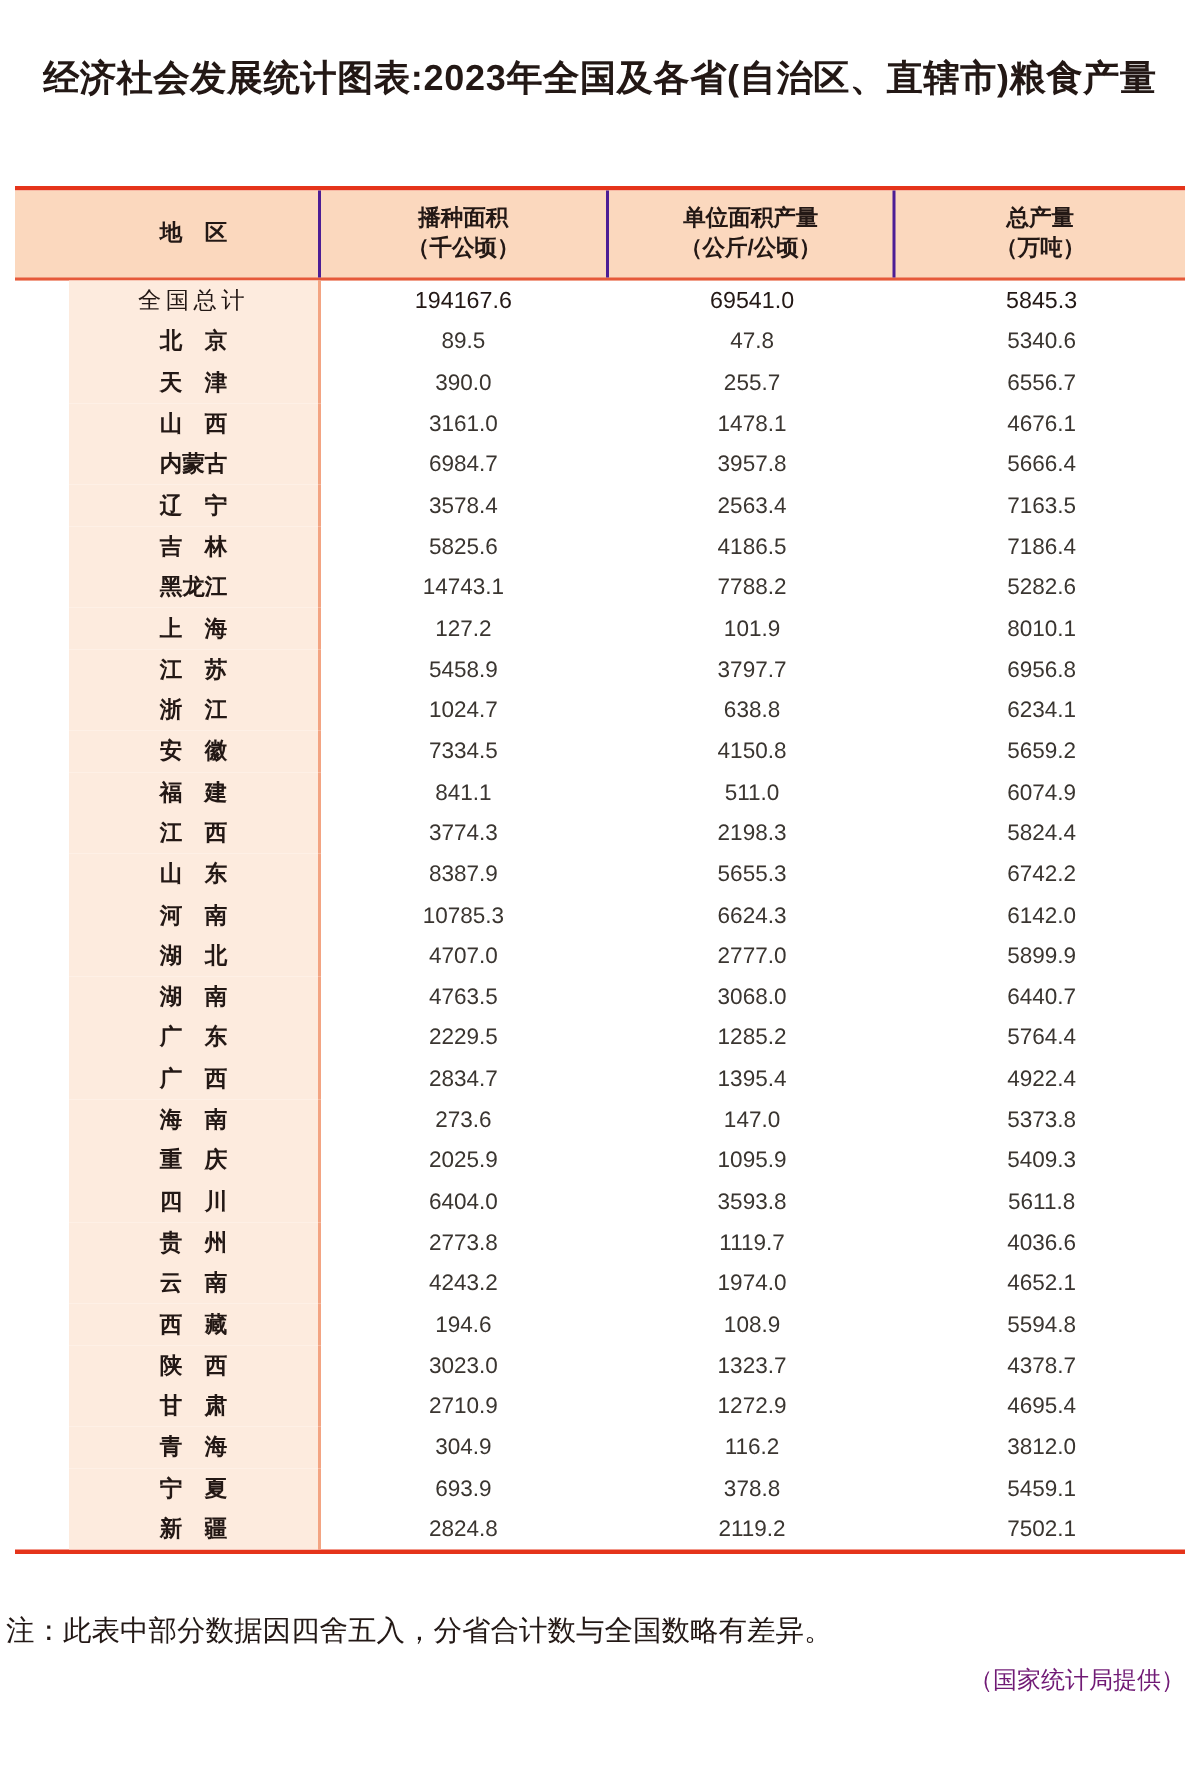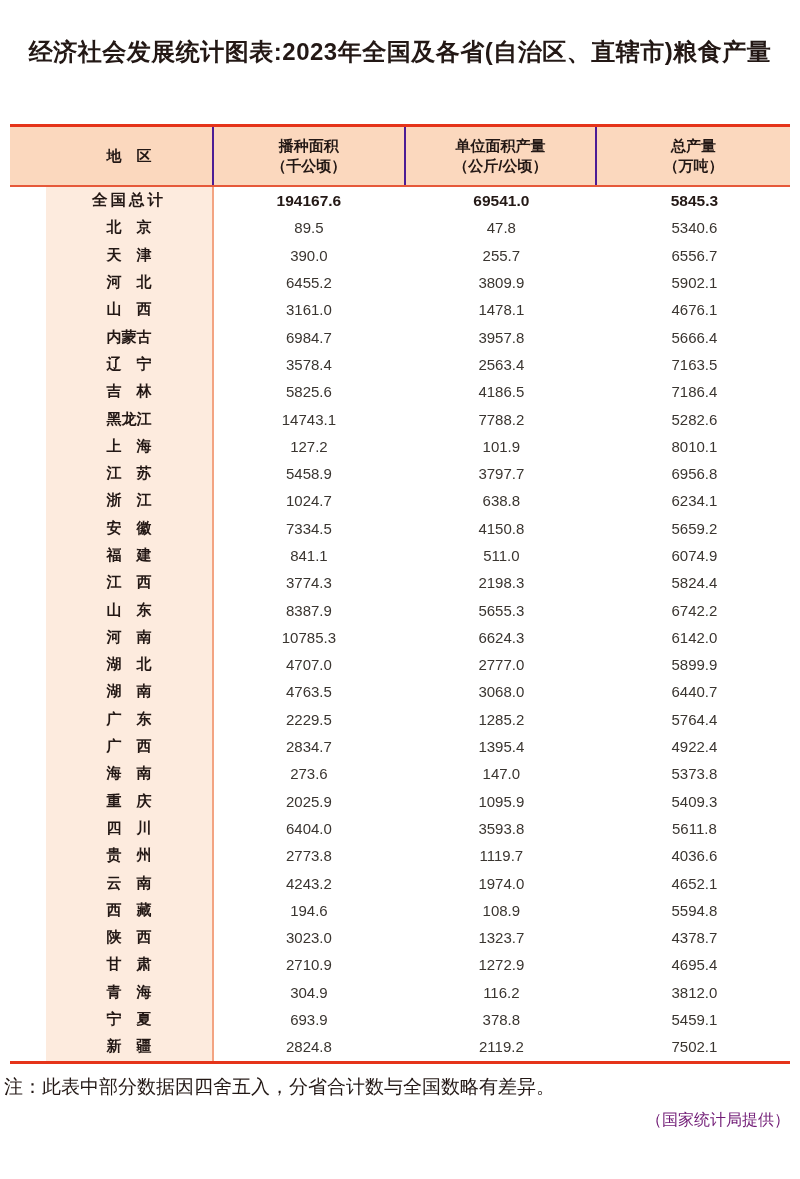--- a/index.html
+++ b/index.html
@@ -34,21 +34,21 @@
   .tbody{width:100%;}
   .row{display:flex;height:27.3px;align-items:stretch;box-sizing:border-box;}
   .cell{
     display:flex;align-items:center;justify-content:center;
     font-size:15px;color:#3a3530;box-sizing:border-box;
   }
   .cell.region{
     background:#fdebde;font-weight:bold;color:#231815;
   }
   .tbody .c2{border-left:2px solid #f3a482;}
-  .row.total .cell{font-weight:bold;font-size:15.5px;color:#231815;}
+  .row.total .cell{font-weight:normal;font-size:15.5px;color:#231815;}
   .row.total .region{letter-spacing:3px;}
   .note{
     position:absolute;left:4px;top:1074px;font-size:19px;color:#231815;
   }
   .source{
     position:absolute;right:10px;top:1110px;font-size:16px;color:#701a75;
   }
 </style>
 </head>
 <body>
@@ -88,26 +88,20 @@
     <div class="cell num c3">47.8</div>
     <div class="cell num c4">5340.6</div>
   </div>
         <div class="row">
     <div class="cell region c1">天　津</div>
     <div class="cell num c2">390.0</div>
     <div class="cell num c3">255.7</div>
     <div class="cell num c4">6556.7</div>
   </div>
         <div class="row">
-    <div class="cell region c1">河　北</div>
-    <div class="cell num c2">6455.2</div>
-    <div class="cell num c3">3809.9</div>
-    <div class="cell num c4">5902.1</div>
-  </div>
-        <div class="row">
     <div class="cell region c1">山　西</div>
     <div class="cell num c2">3161.0</div>
     <div class="cell num c3">1478.1</div>
     <div class="cell num c4">4676.1</div>
   </div>
         <div class="row">
     <div class="cell region c1">内蒙古</div>
     <div class="cell num c2">6984.7</div>
     <div class="cell num c3">3957.8</div>
     <div class="cell num c4">5666.4</div>

